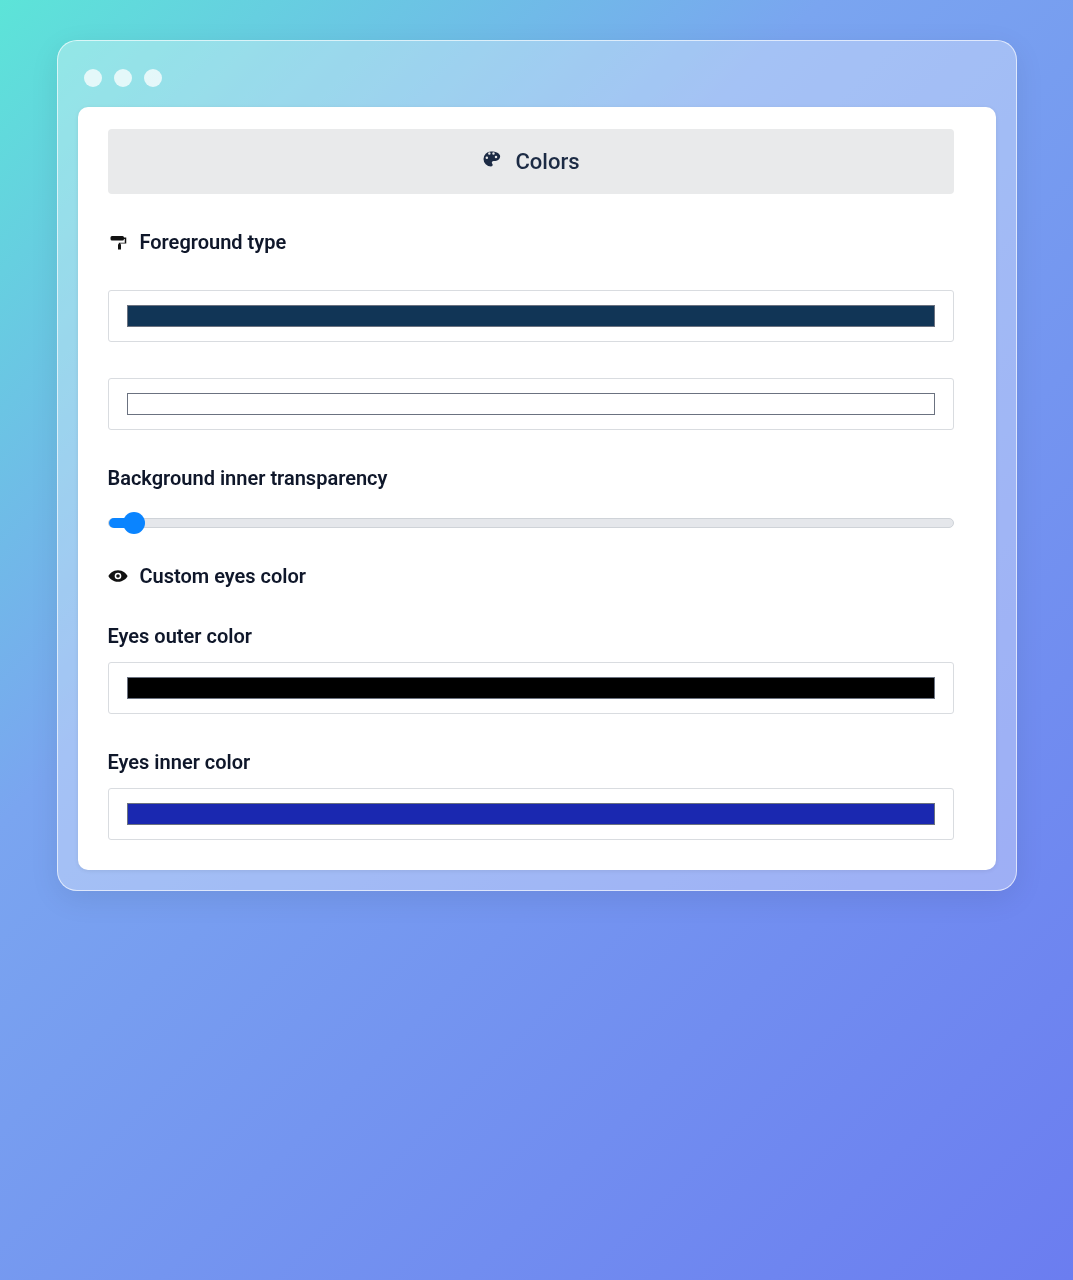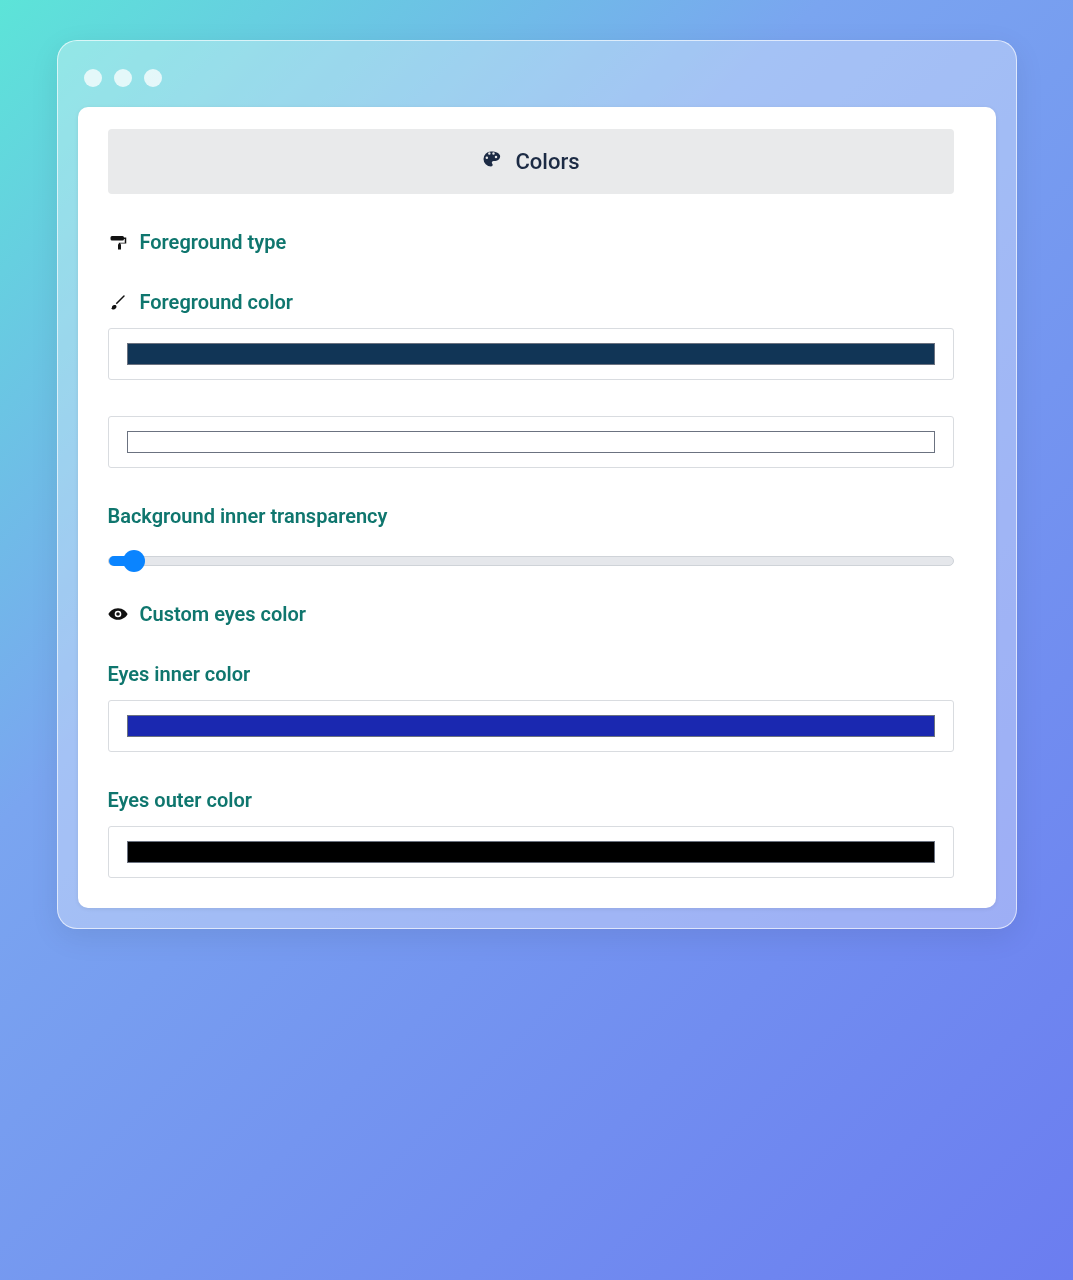--- a/index.html
+++ b/index.html
@@ -39,21 +39,21 @@
     padding:20px 0;
     color:#1c2b44;
     font-size:22px;
     font-weight:500;
   }
   .field { margin-top: 36px; }
   .label-row {
     display:flex;
     align-items:center;
     gap:12px;
-    color:#0f766e;
+    color:#0f172a;
     font-size:20px;
     font-weight:600;
     margin-bottom:14px;
   }
   .label-row .icon { width:20px; height:20px; display:flex; align-items:center; justify-content:center; color:#111; }
   .select {
     position:relative;
     border:1px solid #d9dce0;
     border-radius:3px;
     padding:16px 20px;
@@ -132,28 +132,20 @@
         <span class="icon">
           <svg width="18" height="18" viewBox="0 0 24 24" fill="currentColor">
               <path d="M18 4H4a2 2 0 0 0-2 2v2a2 2 0 0 0 2 2h14a2 2 0 0 0 2-2h1v5h-8v2h-1v7h4v-7h-1v-1h8V6h-3a2 2 0 0 0-2-2Z"></path>
             </svg>
         </span>
         <span>Foreground type</span>
       </div>
     </div>
 
     <div class="field">
-      <div class="label-row">
-        <span class="icon">
-          <svg width="18" height="18" viewBox="0 0 24 24" fill="currentColor">
-              <path d="M20.7 3.3a1 1 0 0 0-1.4 0L9 13.6 10.4 15l10.3-10.3a1 1 0 0 0 0-1.4ZM7 16c-1.7 0-3 1.3-3 3 0 .9-.8 1-1 1 0 1.1 1.3 2 3 2 2.2 0 4-1.8 4-4 0-1.1-.9-2-2-2H7Z"></path>
-            </svg>
-        </span>
-        <span>Foreground color</span>
-      </div>
       <div class="swatch-wrap">
         <div class="swatch" id="sw-fg" style="background: rgb(17, 53, 86);"></div>
       </div>
     </div>
 
     <div class="field">
       <div class="swatch-wrap">
         <div class="swatch" id="sw-bg" style="background: rgb(255, 255, 255);"></div>
       </div>
     </div>
@@ -174,30 +166,30 @@
           <svg width="20" height="20" viewBox="0 0 24 24" fill="currentColor">
               <path d="M12 5C6 5 1.7 9.1.5 12 1.7 14.9 6 19 12 19s10.3-4.1 11.5-7C22.3 9.1 18 5 12 5Zm0 11a4 4 0 1 1 0-8 4 4 0 0 1 0 8Zm0-6.2a2.2 2.2 0 1 0 0 4.4 2.2 2.2 0 0 0 0-4.4Z"></path>
             </svg>
         </span>
         <span>Custom eyes color</span>
       </div>
     </div>
 
     <div class="field">
       <div class="label-row">
+        <span>Eyes outer color</span>
+      </div>
+      <div class="swatch-wrap">
+        <div class="swatch" id="sw-outer" style="background: rgb(0, 0, 0);"></div>
+      </div>
+    </div>
+
+    <div class="field">
+      <div class="label-row">
         <span>Eyes inner color</span>
       </div>
       <div class="swatch-wrap">
         <div class="swatch" id="sw-inner" style="background: rgb(26, 40, 176);"></div>
       </div>
     </div>
 
-    <div class="field">
-      <div class="label-row">
-        <span>Eyes outer color</span>
-      </div>
-      <div class="swatch-wrap">
-        <div class="swatch" id="sw-outer" style="background: rgb(0, 0, 0);"></div>
-      </div>
-    </div>
-
   </div>
 </div>
 
 </body></html>

